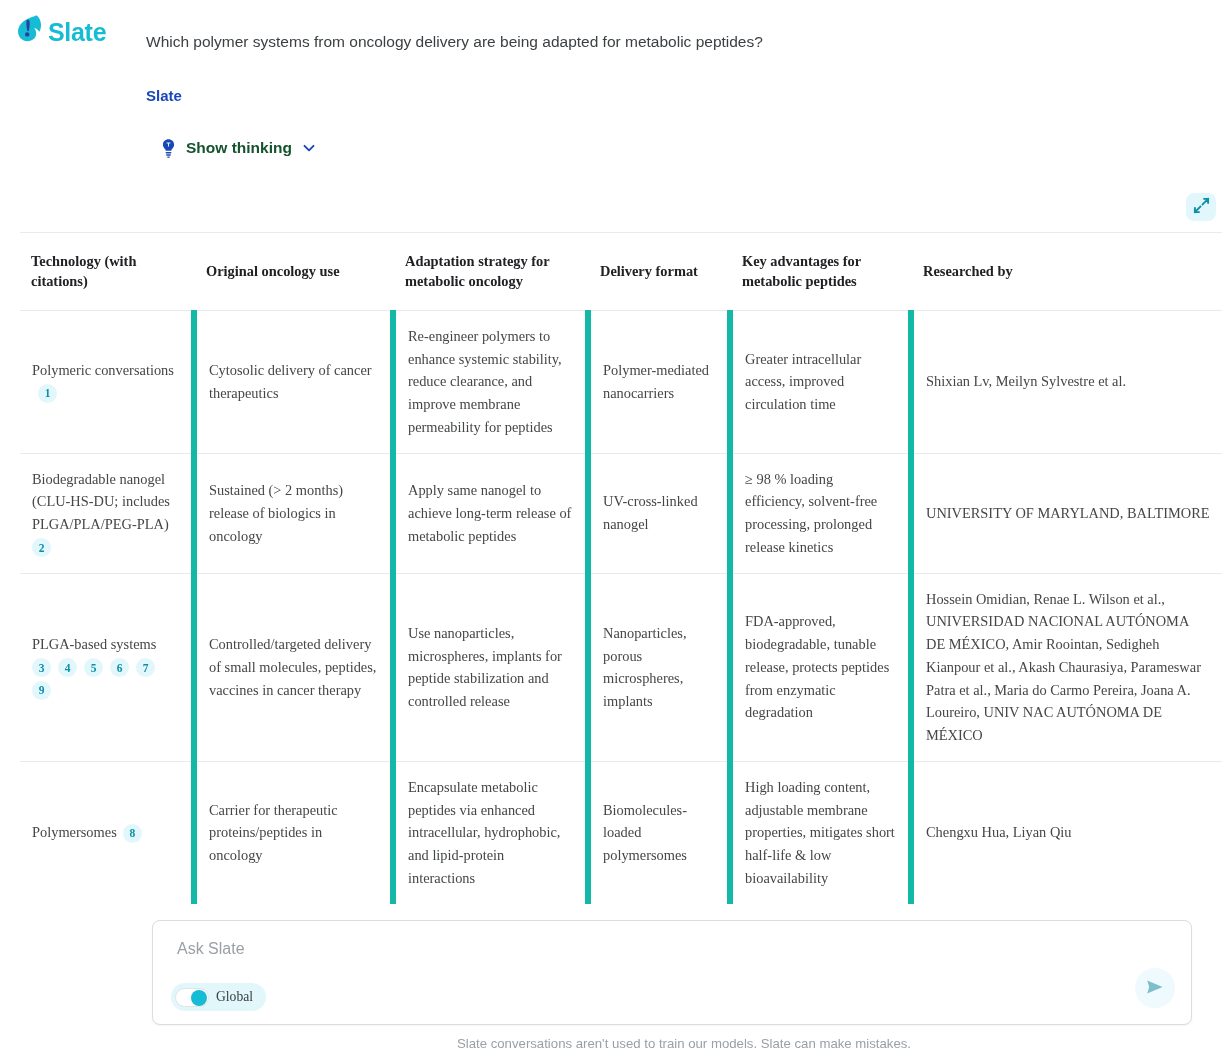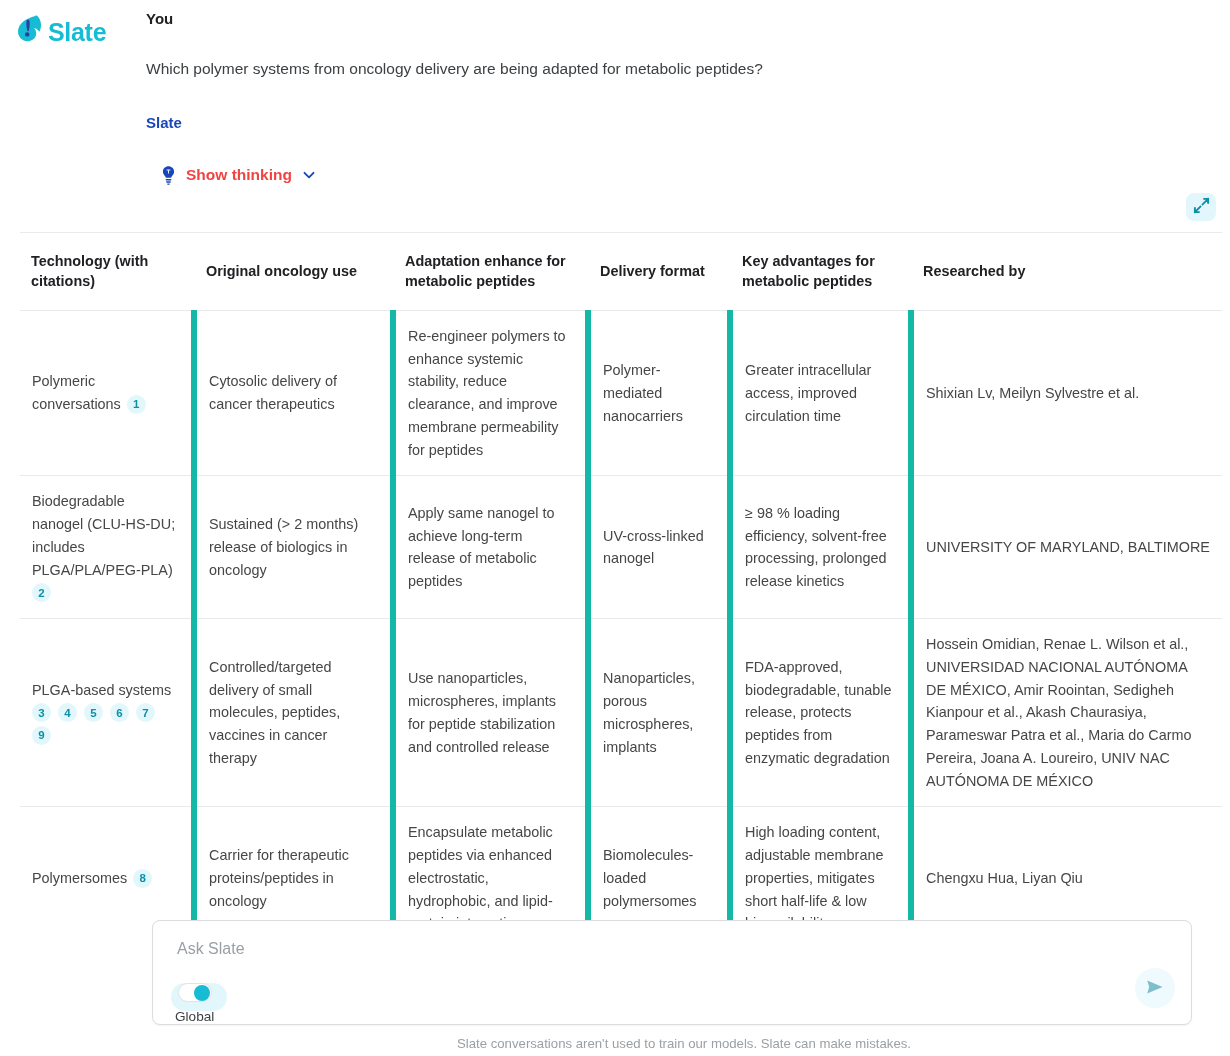--- a/index.html
+++ b/index.html
@@ -66,21 +66,21 @@
     gap: 9px;
     margin-top: 34px;
     margin-left: 14px;
     width: fit-content;
     cursor: pointer;
   }
   #thinking-row .bulb { width: 17px; height: 20px; flex: 0 0 auto; }
   #thinking-row .label {
     font-size: 15.5px;
     font-weight: 700;
-    color: #ef4444;
+    color: #14532d;
   }
   #thinking-row .chev { width: 16px; height: 16px; flex: 0 0 auto; }
 
   
   #collapse-btn {
     position: absolute;
     right: 14px;
     top: 193px;
     width: 30px;
     height: 28px;
@@ -93,20 +93,21 @@
     border: none;
     padding: 0;
   }
 
   
   #table-wrap {
     position: absolute;
     left: 20px;
     top: 232px;
     width: 1202px;
+    font-family: Liberation Serif, serif;
   }
   table.cmp {
     width: 100%;
     border-collapse: collapse;
     table-layout: fixed;
   }
   table.cmp col.c0 { width: 174px; }
   table.cmp col.c1 { width: 199px; }
   table.cmp col.c2 { width: 195px; }
   table.cmp col.c3 { width: 142px; }
@@ -199,22 +200,21 @@
     align-items: center;
     gap: 7px;
     height: 28px;
     padding: 0 13px;
     border-radius: 16px;
     background: #e2f7fb;
     font-size: 13.6px;
     color: #3c4043;
     cursor: pointer;
     border: none;
-    font-family: Liberation Sans, sans-serif;
-    flex-direction: column;
+    font-family: Liberation Serif, serif;
   }
   .chip.toggle { padding-left: 4px; }
   .switch {
     width: 34px;
     height: 19px;
     border-radius: 10px;
     background: #ffffff;
     border: 1px solid #e3e3e3;
     position: relative;
     flex: 0 0 auto;
@@ -266,21 +266,20 @@
     <svg viewBox="0 0 30 36" width="30" height="36" aria-hidden="true">
       <path d="M20.5 2.2c-3.4 1.0-7.6 2.6-10.6 4.9C6.2 9.8 4.0 13.3 4.0 17.6c0 5.6 4.2 9.6 9.6 9.6 5.0 0 8.6-3.3 8.6-7.9 0-2.0-.7-3.6-2.1-5.4 2.3.6 4.1 2.0 5.3 3.8 1.1-2.0 1.6-4.3 1.6-6.8 0-3.9-1.5-7.0-3.6-8.9-.9-.8-1.9-.4-2.9.2z" fill="#16bcd4"></path>
       <path d="M13.0 6.0c1.1-.5 2.3-.2 2.5 1.0.4 2.4.1 6.2-.6 9.6-.2.9-1.5.9-1.7 0-.7-3.3-1.0-7.1-.7-9.5.1-.6.2-.9.5-1.1z" fill="#2b3fa0"></path>
       <circle cx="13.2" cy="20.4" r="2.2" fill="#2b3fa0"></circle>
     </svg>
   </span>
   <span class="word">Slate</span>
 </div>
 
 <div id="convo">
-  <div class="speaker-you">You</div>
   <div class="user-msg">Which polymer systems from oncology delivery are being adapted for metabolic peptides?</div>
   <div class="speaker-slate">Slate</div>
 
   <div id="thinking-row">
     <span class="bulb">
       <svg viewBox="0 0 17 20" width="17" height="20" aria-hidden="true">
         <path d="M8.5 1.2c-3.1 0-5.6 2.4-5.6 5.4 0 2.0 1.0 3.4 2.0 4.5.5.6.8 1.1.9 1.7h5.4c.1-.6.4-1.1.9-1.7 1.0-1.1 2.0-2.5 2.0-4.5 0-3.0-2.5-5.4-5.6-5.4z" fill="#1a47b8"></path>
         <rect x="5.6" y="13.9" width="5.8" height="1.5" rx="0.7" fill="#1a47b8"></rect>
         <rect x="6.1" y="16.2" width="4.8" height="1.5" rx="0.7" fill="#1a47b8"></rect>
         <rect x="7.1" y="18.4" width="2.8" height="1.4" rx="0.7" fill="#1a47b8"></rect>
@@ -312,21 +311,21 @@
         <col class="c1">
         <col class="c2">
         <col class="c3">
         <col class="c4">
         <col class="c5">
     </colgroup>
     <thead>
       <tr>
         <th>Technology (with citations)</th>
         <th>Original oncology use</th>
-        <th>Adaptation enhance for metabolic peptides</th>
+        <th>Adaptation strategy for metabolic oncology</th>
         <th>Delivery format</th>
         <th>Key advantages for metabolic peptides</th>
         <th>Researched by</th>
       </tr>
     </thead>
     <tbody id="tbody">
         <tr>
           <td>
             <span class="tech-cell"><span class="tech-name">Polymeric conversations</span><span class="cites inline-lead"><span class="cite">1</span></span></span>
           </td>
@@ -354,21 +353,21 @@
           <td>Use nanoparticles, microspheres, implants for peptide stabilization and controlled release</td>
           <td>Nanoparticles, porous microspheres, implants</td>
           <td>FDA-approved, biodegradable, tunable release, protects peptides from enzymatic degradation</td>
           <td>Hossein Omidian, Renae L. Wilson et al., UNIVERSIDAD NACIONAL AUTÓNOMA DE MÉXICO, Amir Roointan, Sedigheh Kianpour et al., Akash Chaurasiya, Parameswar Patra et al., Maria do Carmo Pereira, Joana A. Loureiro, UNIV NAC AUTÓNOMA DE MÉXICO</td>
         </tr>
         <tr>
           <td>
             <span class="tech-cell"><span class="tech-name">Polymersomes</span><span class="cites inline-lead"><span class="cite">8</span></span></span>
           </td>
           <td>Carrier for therapeutic proteins/peptides in oncology</td>
-          <td>Encapsulate metabolic peptides via enhanced electrostatic, hydrophobic, and lipid-protein interactions</td>
+          <td>Encapsulate metabolic peptides via enhanced intracellular, hydrophobic, and lipid-protein interactions</td>
           <td>Biomolecules-loaded polymersomes</td>
           <td>High loading content, adjustable membrane properties, mitigates short half-life &amp; low bioavailability</td>
           <td>Chengxu Hua, Liyan Qiu</td>
         </tr>
       </tbody>
   </table>
 </div>
 
 <div id="composer">
   <input id="ask-input" type="text" placeholder="Ask Slate" style="">

